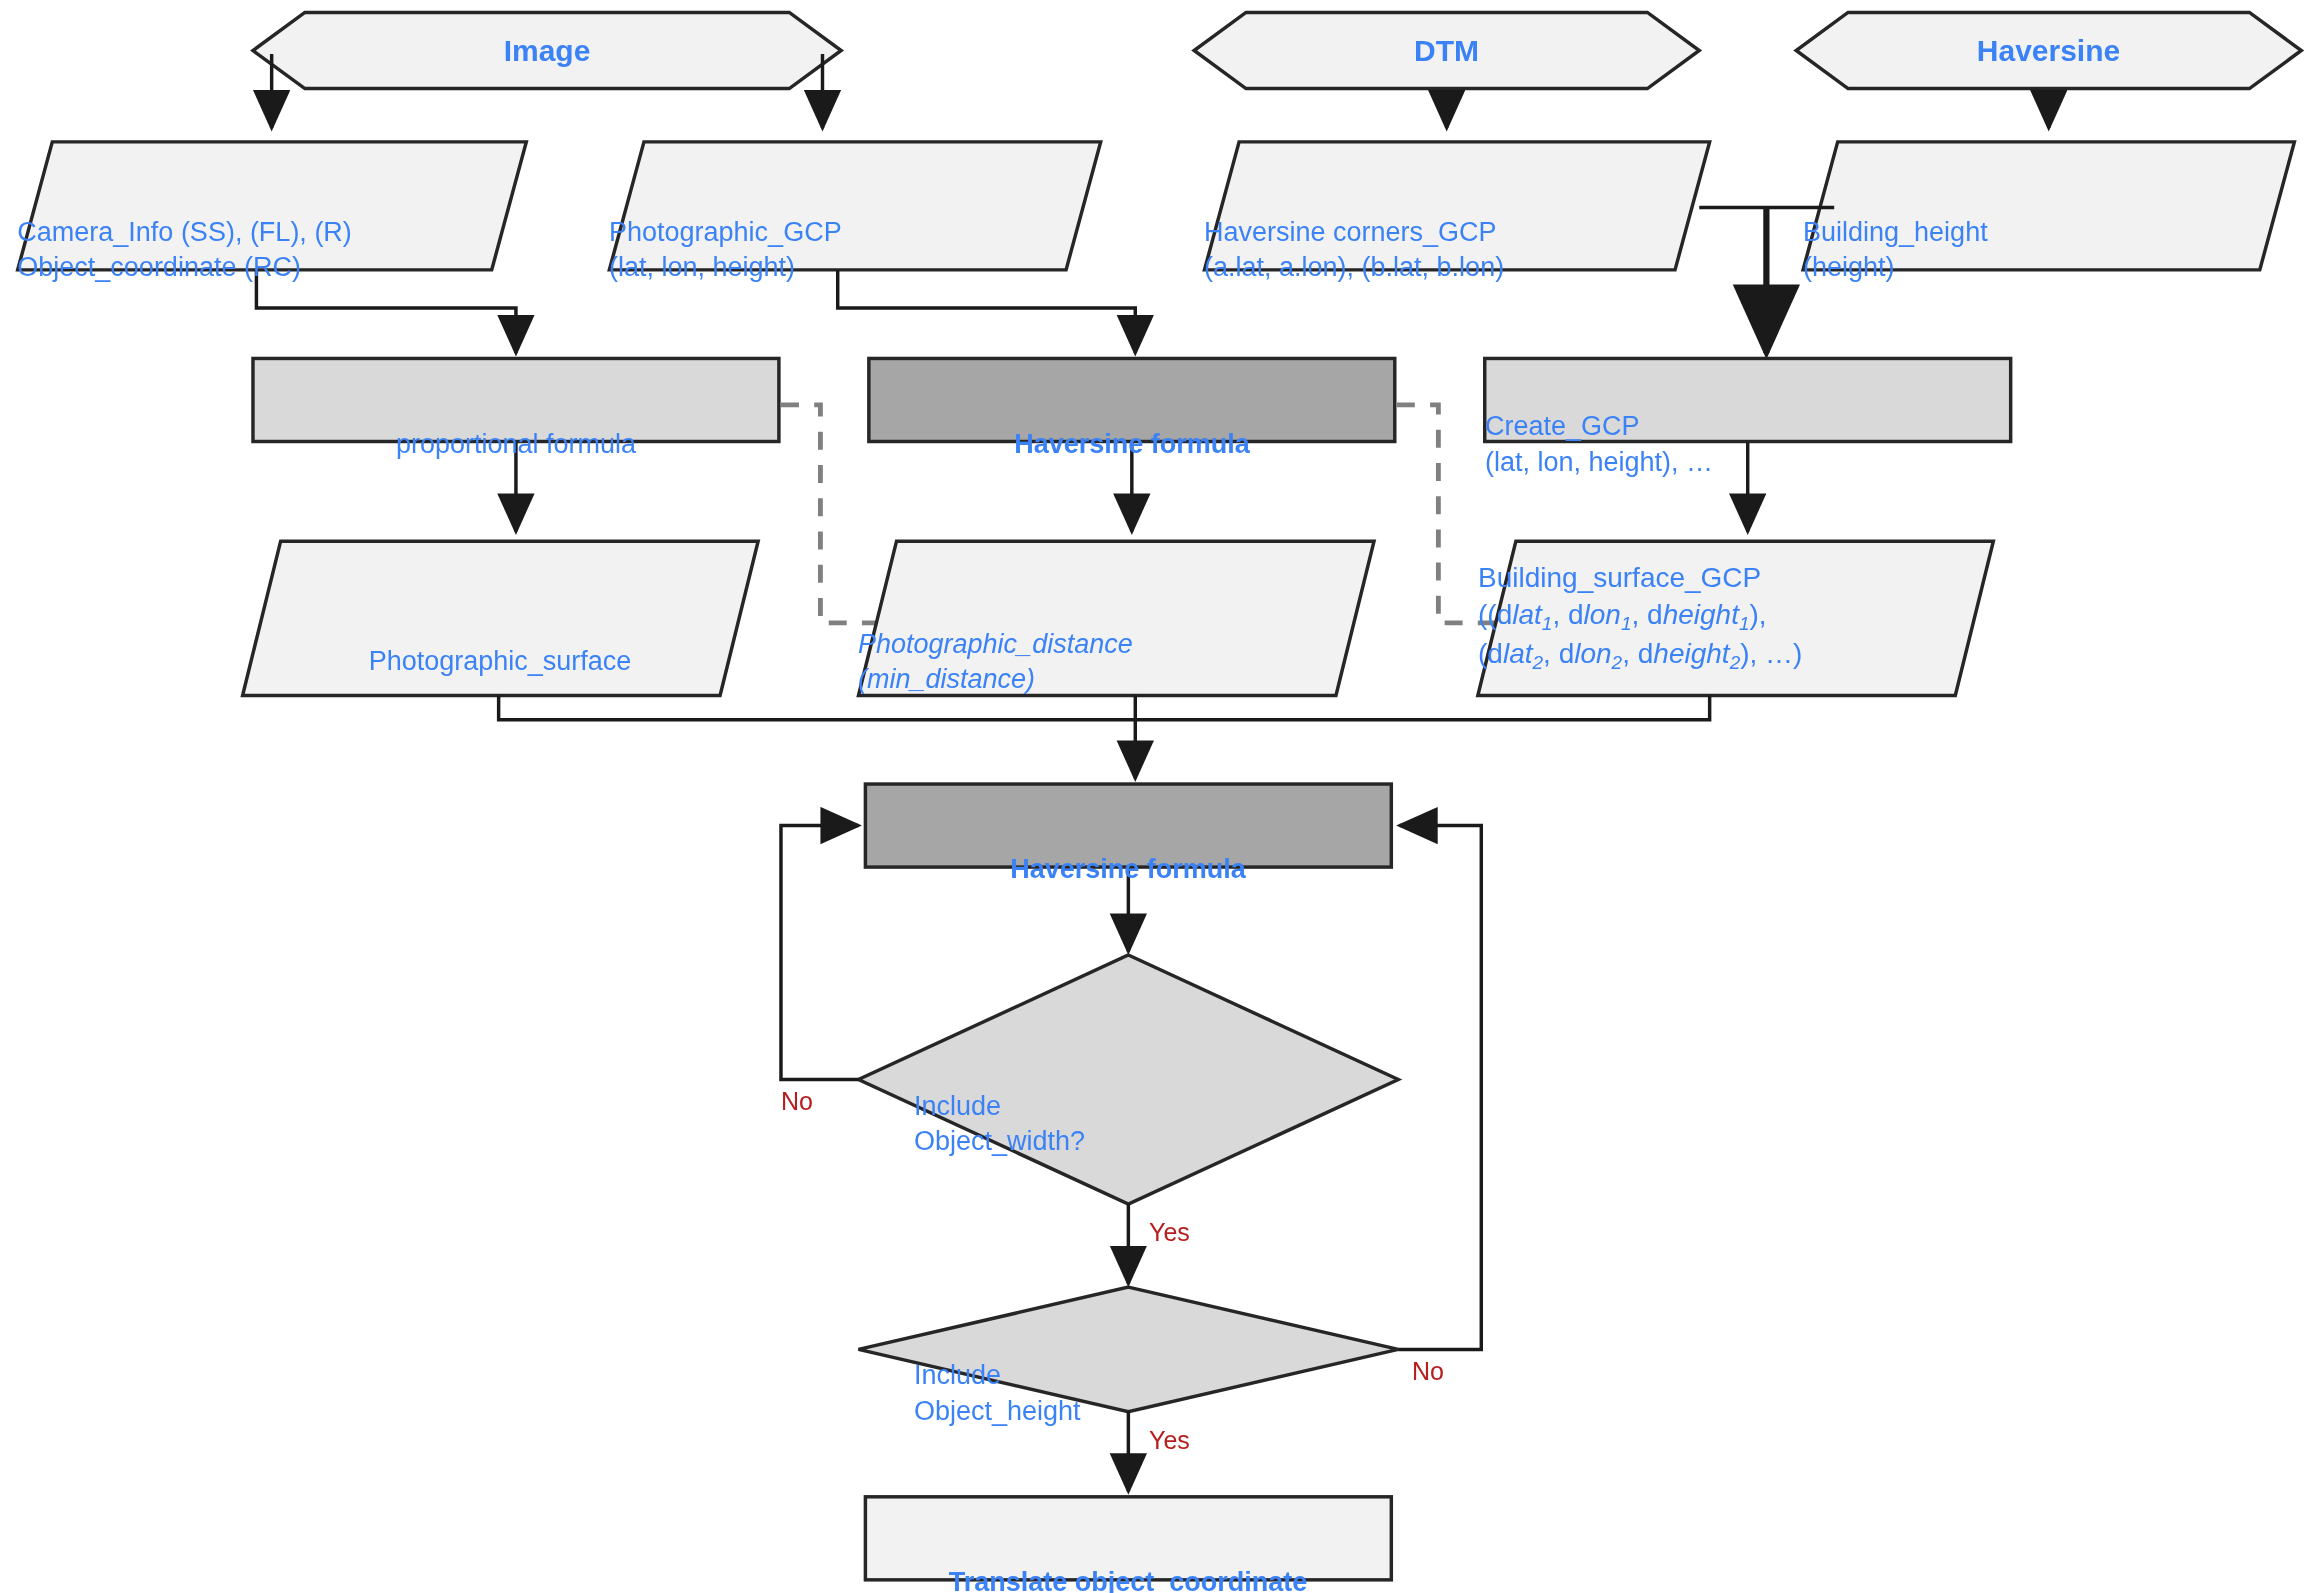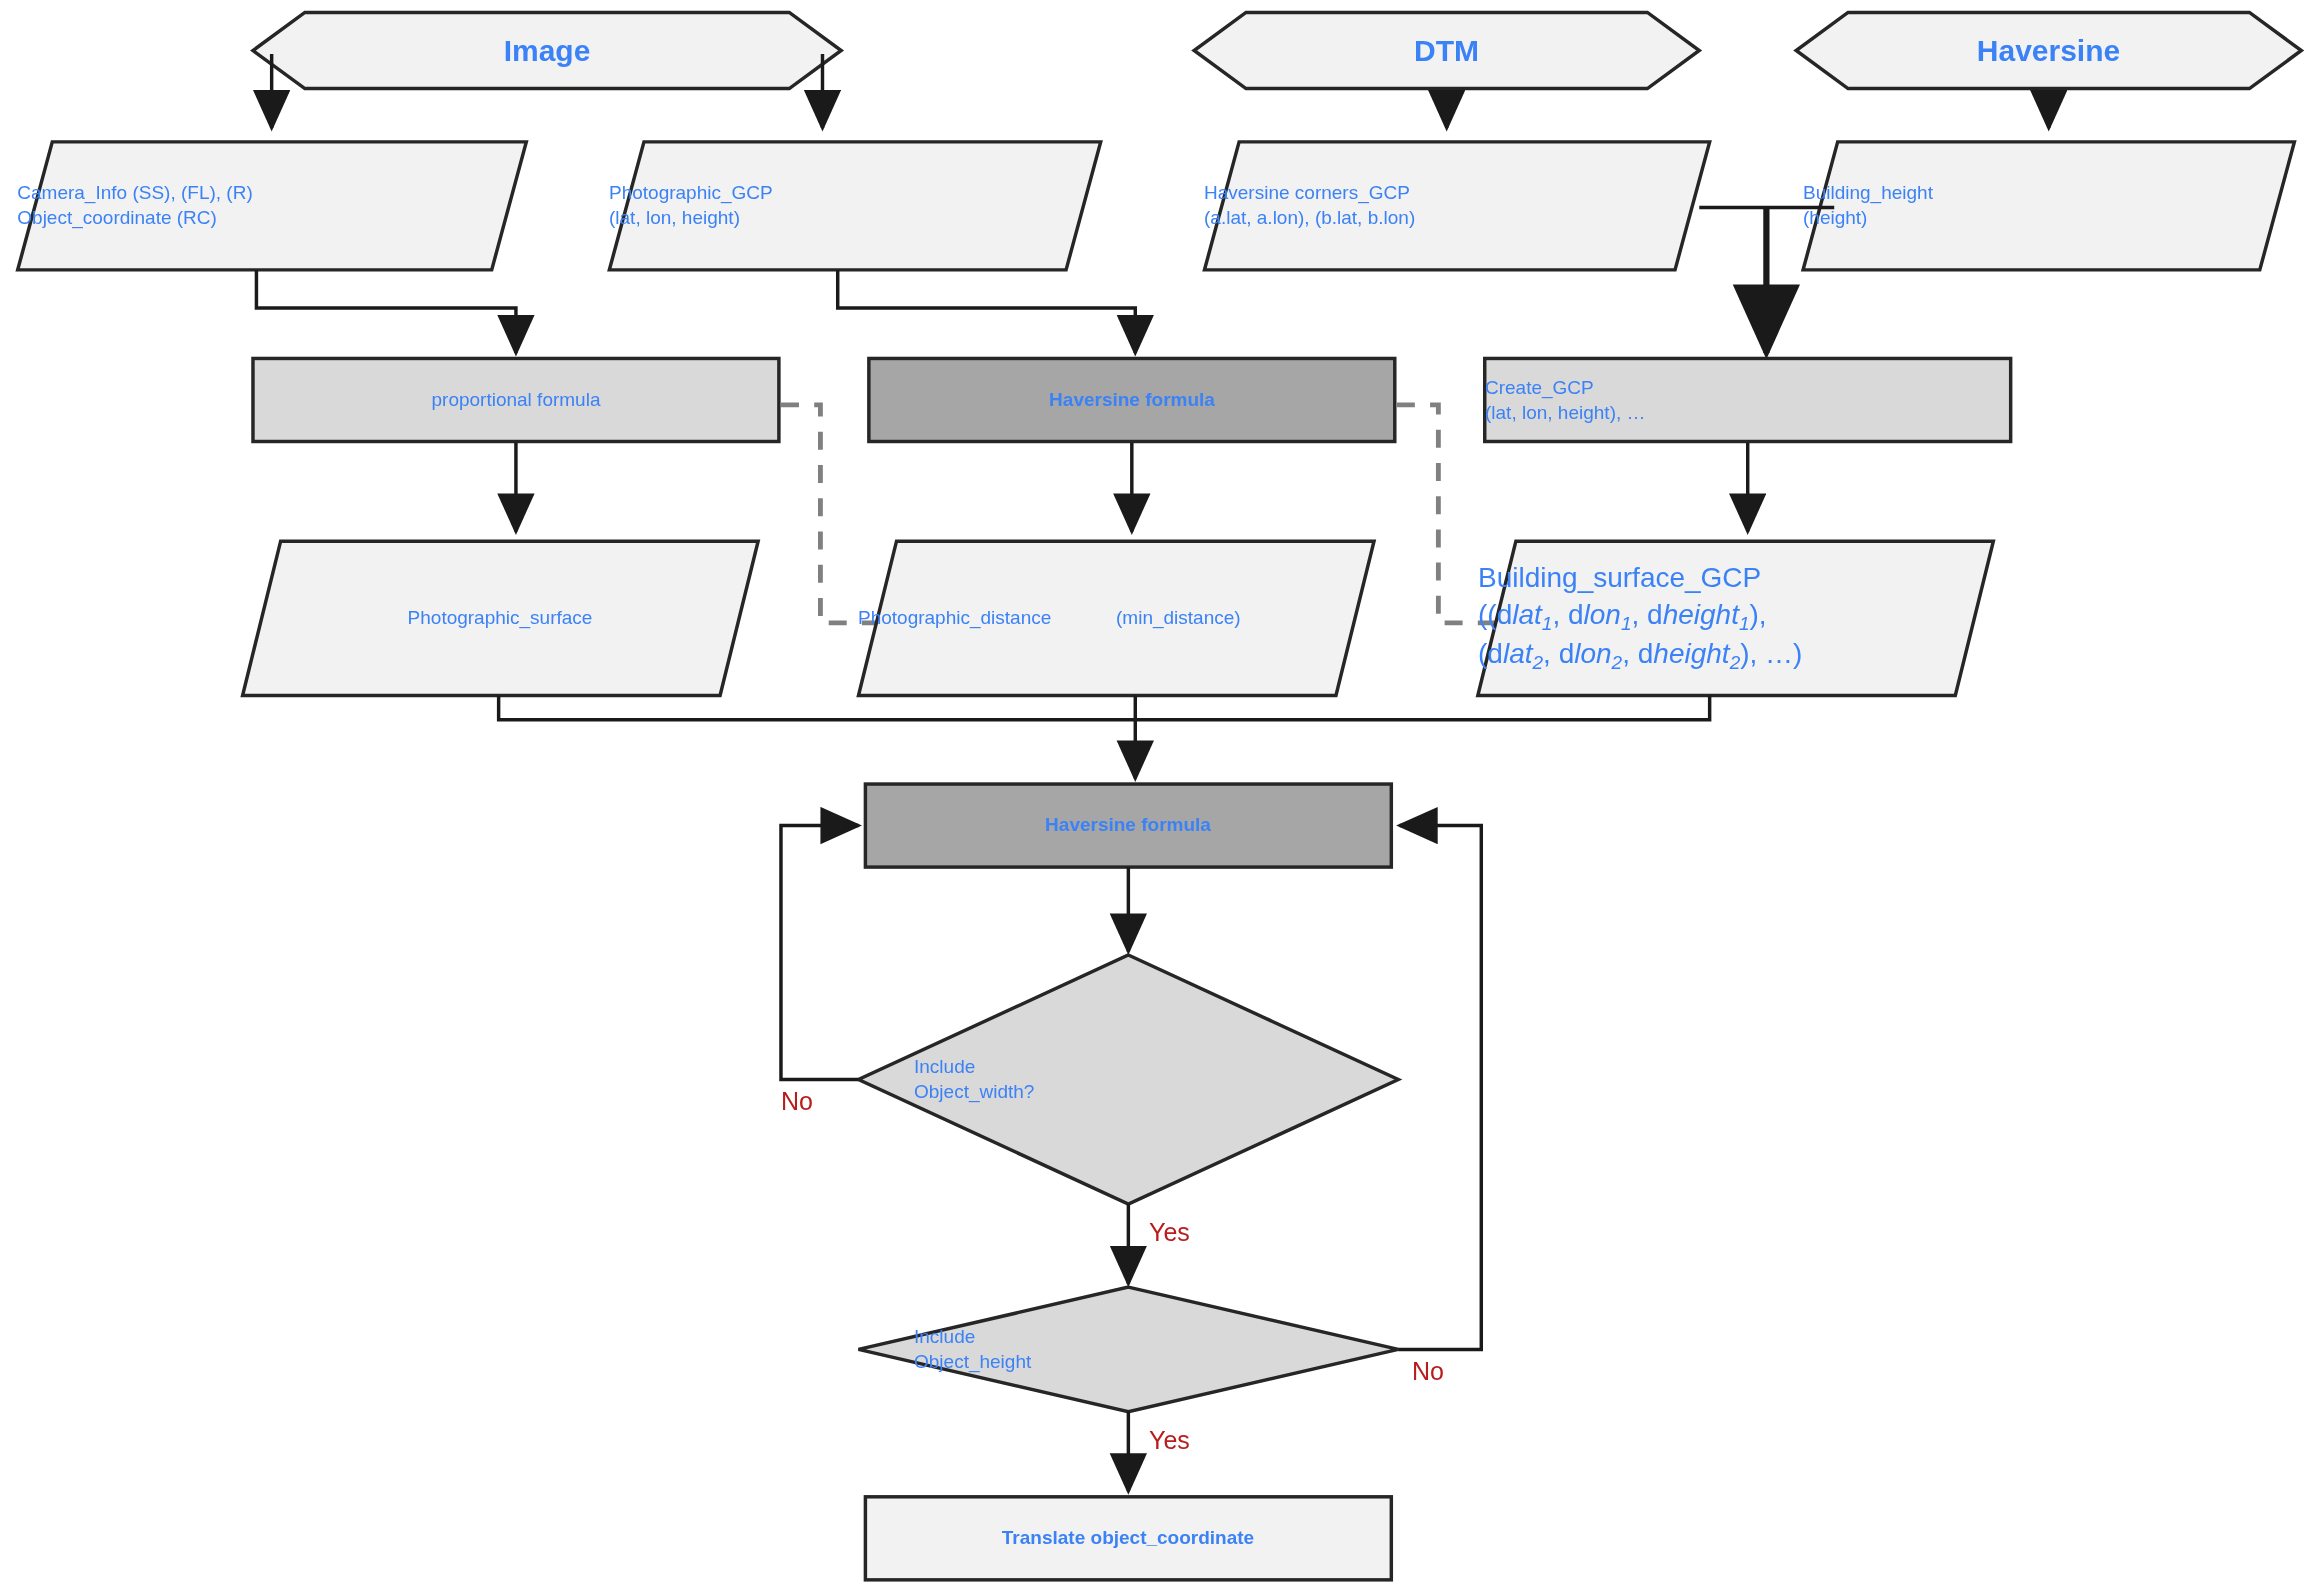--- a/index.html
+++ b/index.html
@@ -5,21 +5,21 @@
   html,body{margin:0;padding:0;background:#ffffff;}
   body{font-family:"Liberation Sans",sans-serif;}
   #stage{position:relative;width:2319px;height:1593px;background:#ffffff;overflow:hidden;}
   #svgroot{position:absolute;left:0;top:0;width:2319px;height:1593px;}
   .lbl{position:absolute;display:flex;align-items:center;justify-content:center;
        text-align:left;color:#3b82f6;line-height:1.30;pointer-events:none;}
   .lbl span{display:block;width:100%;}
   .f-reg{font-weight:400;}
   .f-bold{font-weight:700;}
   .sz-big{font-size:30px;}
-  .sz-med{font-size:19px;}
+  .sz-med{font-size:27px;margin-top:44px;}
   .sz-sm{font-size:28px;}
   .edge-lbl{position:absolute;font-size:25px;color:#b91c1c;font-weight:400;}
   .ital{font-style:italic;}
   sub{font-size:0.68em;vertical-align:-0.30em;font-style:italic;}
 </style>
 </head>
 <body>
 
 <div id="stage">
 
@@ -130,21 +130,21 @@
   </div>
 
   <div class="lbl f-reg sz-med" style="left:253px;top:359px;width:526px;height:83px;">proportional formula</div>
   <div class="lbl f-bold sz-med" style="left:869px;top:359px;width:526px;height:83px;">Haversine formula</div>
   <div class="lbl f-reg sz-med" style="left:1485px;top:359px;width:526px;height:83px;flex-direction:column;">
     <span>Create_GCP</span>
     <span>(lat, lon, height), …</span>
   </div>
 
   <div class="lbl f-reg sz-med" style="left:242px;top:541px;width:516px;height:154px;">Photographic_surface</div>
-  <div class="lbl f-reg sz-med" style="left:858px;top:541px;width:516px;height:154px;flex-direction:row;">
+  <div class="lbl f-reg sz-med" style="left:858px;top:541px;width:516px;height:154px;flex-direction:column;font-style:italic;">
     <span>Photographic_distance</span>
     <span>(min_distance)</span>
   </div>
   <div class="lbl f-reg sz-sm" style="left:1478px;top:541px;width:516px;height:154px;flex-direction:column;">
     <span>Building_surface_GCP</span>
     <span id="bsg2">((d<i class="ital">lat</i><sub>1</sub>, d<i class="ital">lon</i><sub>1</sub>, d<i class="ital">height</i><sub>1</sub>),</span>
     <span id="bsg3">(d<i class="ital">lat</i><sub>2</sub>, d<i class="ital">lon</i><sub>2</sub>, d<i class="ital">height</i><sub>2</sub>), …)</span>
   </div>
 
   <div class="lbl f-bold sz-med" style="left:865px;top:784px;width:526px;height:83px;">Haversine formula</div>

